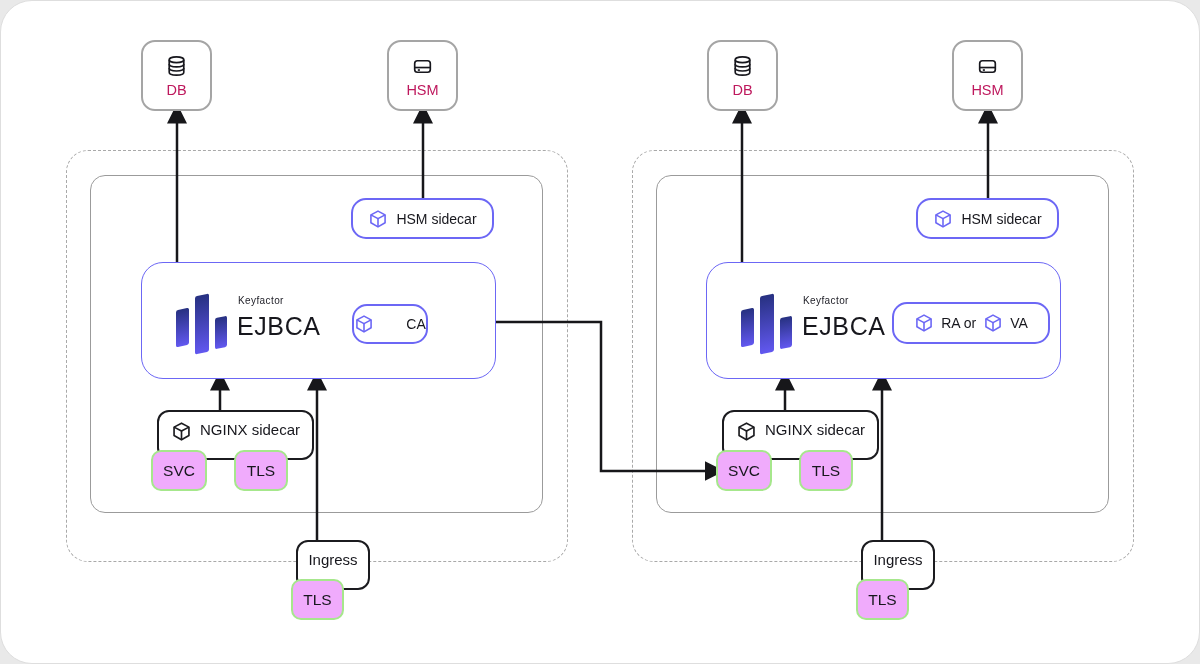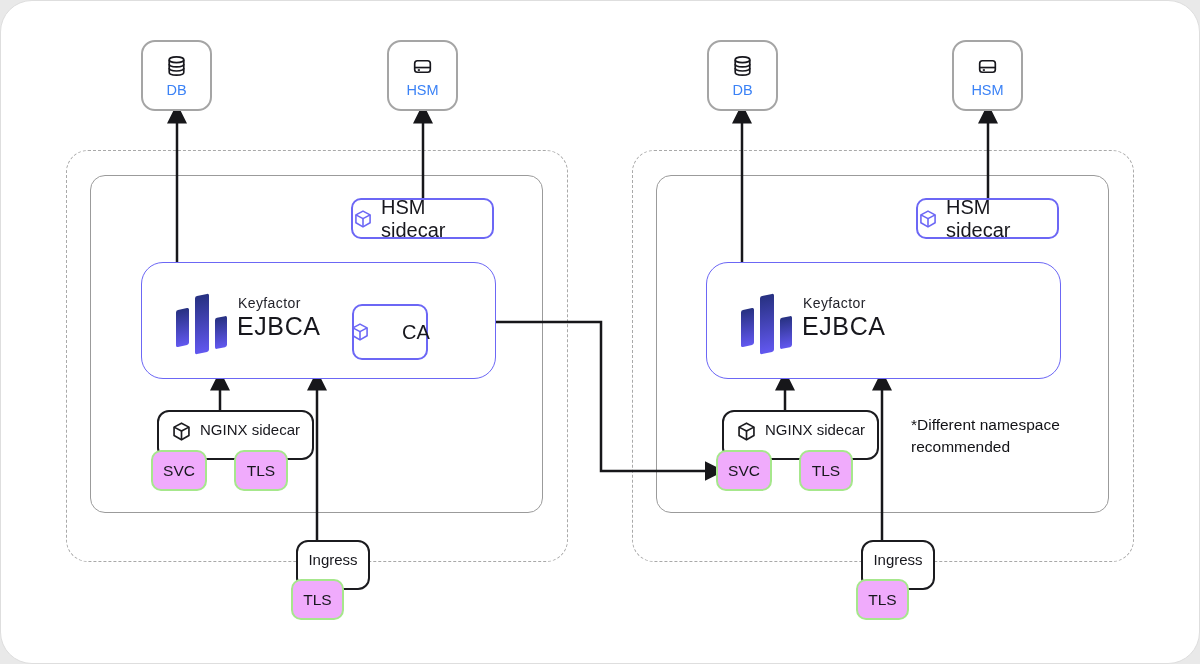--- a/index.html
+++ b/index.html
@@ -1,40 +1,40 @@
 <!DOCTYPE html>
 <html><head>
 <meta charset="utf-8">
 <style>
   html,body{margin:0;padding:0;background:#e9e9e9;}
   .stage{position:relative;width:1200px;height:664px;background:#e9e9e9;font-family:"Liberation Sans",sans-serif;color:#17171d;overflow:hidden;}
   .card{position:absolute;left:0;top:0;right:0;bottom:0;background:#ffffff;border-radius:32px;border:1px solid #dedede;box-sizing:border-box;}
   .abs{position:absolute;box-sizing:border-box;}
   
   .ext-box{width:71px;height:71px;border:2.5px solid #a5a5a5;border-radius:14px;background:#fff;display:flex;flex-direction:column;align-items:center;justify-content:center;gap:3px;}
-  .ext-box .lbl{font-size:14.5px;color:#3b82f6;}
+  .ext-box .lbl{font-size:14.5px;color:#be185d;}
   
   .ns-dashed{border:1.6px dashed #a9a9a9;border-radius:22px;background:transparent;}
   .ns-solid{border:1.6px solid #9b9b9b;border-radius:15px;background:transparent;}
   
   .ejbca-box{border:1.6px solid #6c67f5;border-radius:22px;background:#fff;}
   
-  .chip-purple{border:2px solid #6c67f5;border-radius:10px;background:#fff;display:flex;align-items:center;justify-content:center;gap:8px;font-size:20px;color:#17171d;}
+  .chip-purple{border:2px solid #6c67f5;border-radius:15px;background:#fff;display:flex;align-items:center;justify-content:center;gap:8px;font-size:14px;color:#17171d;}
   
   .chip-black{border:2.2px solid #1b1b1f;border-radius:12px;background:#fff;display:flex;align-items:center;justify-content:center;gap:8px;font-size:15px;color:#17171d;margin-left:16px;}
   
   .chip-green{border:2px solid #a6e78c;border-radius:10px;background:#f0abfc;display:flex;align-items:center;justify-content:center;font-size:15.5px;color:#17171d;}
   
   .kf-logo{position:absolute;width:56px;height:64px;}
   .kf-bar{position:absolute;border-radius:2px;background:linear-gradient(180deg,#273181 0%,#6258f0 100%);transform:skewY(-12deg);}
   .kf-bar.b1{left:0px;top:18px;width:13px;height:37px;}
   .kf-bar.b2{left:19px;top:4px;width:14px;height:58px;}
   .kf-bar.b3{left:39px;top:26px;width:12px;height:31px;}
   .kf-text{position:absolute;}
-  .kf-brand{font-size:14px;letter-spacing:.4px;color:#23232b;}
+  .kf-brand{font-size:10px;letter-spacing:.4px;color:#23232b;}
   .kf-product{font-size:25px;font-weight:500;letter-spacing:.6px;color:#17171d;margin-top:5px;}
   .note{font-size:15.5px;line-height:22px;color:#121216;}
   svg.icon{display:block;}
   .wires{position:absolute;left:0;top:0;pointer-events:none;}
 </style>
 </head>
 <body>
 
 <div class="stage">
   <div class="card"></div>
@@ -119,21 +119,21 @@
   </div>
 
   <div class="abs ejbca-box" style="left:141px;top:262px;width:355px;height:117px;">
     <div class="kf-logo" style="left:34px;top:28px;">
       <span class="kf-bar b1"></span>
       <span class="kf-bar b2"></span>
       <span class="kf-bar b3"></span>
     </div>
     <div class="kf-text kf-brand" style="left:96px;top:32px;">Keyfactor</div>
     <div class="kf-text kf-product" style="left:95px;top:44px;">EJBCA</div>
-    <div class="abs chip-purple" style="left:210px;top:41px;width:76px;height:56px;gap:32px;">
+    <div class="abs chip-purple" style="left:210px;top:41px;width:76px;height:40px;gap:32px;">
       <span>
         <svg class="icon" width="20" height="20" viewBox="0 0 24 24" fill="none" stroke="#6c67f5" stroke-width="1.9" stroke-linejoin="round">
           <path d="M12 2.5 L20.5 7 V16.5 L12 21.5 L3.5 16.5 V7 Z"></path>
           <path d="M3.5 7 L12 11.5 L20.5 7"></path>
           <path d="M12 11.5 V21.5"></path>
         </svg>
       </span>
       <span>CA</span>
     </div>
   </div>
@@ -174,40 +174,57 @@
   </div>
 
   <div class="abs ejbca-box" style="left:706px;top:262px;width:355px;height:117px;">
     <div class="kf-logo" style="left:34px;top:28px;">
       <span class="kf-bar b1"></span>
       <span class="kf-bar b2"></span>
       <span class="kf-bar b3"></span>
     </div>
     <div class="kf-text kf-brand" style="left:96px;top:32px;">Keyfactor</div>
     <div class="kf-text kf-product" style="left:95px;top:44px;">EJBCA</div>
+    <div class="abs chip-purple" style="left:185px;top:39px;width:158px;height:42px;gap:7px;">
+      <span>
+        <svg class="icon" width="20" height="20" viewBox="0 0 24 24" fill="none" stroke="#6c67f5" stroke-width="1.9" stroke-linejoin="round">
+          <path d="M12 2.5 L20.5 7 V16.5 L12 21.5 L3.5 16.5 V7 Z"></path>
+          <path d="M3.5 7 L12 11.5 L20.5 7"></path>
+          <path d="M12 11.5 V21.5"></path>
+        </svg>
+      </span>
+      <span><span>RA</span> <span>or</span></span>
+      <span>
+        <svg class="icon" width="20" height="20" viewBox="0 0 24 24" fill="none" stroke="#6c67f5" stroke-width="1.9" stroke-linejoin="round">
+          <path d="M12 2.5 L20.5 7 V16.5 L12 21.5 L3.5 16.5 V7 Z"></path>
+          <path d="M3.5 7 L12 11.5 L20.5 7"></path>
+          <path d="M12 11.5 V21.5"></path>
+        </svg>
+      </span>
+      <span>VA</span>
+    </div>
   </div>
 
   <div class="abs chip-black" style="left:706px;top:410px;width:157px;height:50px;align-items:flex-start;padding-top:9px;">
     <span>
       <svg class="icon" width="21" height="21" viewBox="0 0 24 24" fill="none" stroke="#1b1b1f" stroke-width="1.9" stroke-linejoin="round">
         <path d="M12 2.5 L20.5 7 V16.5 L12 21.5 L3.5 16.5 V7 Z"></path>
         <path d="M3.5 7 L12 11.5 L20.5 7"></path>
         <path d="M12 11.5 V21.5"></path>
       </svg>
     </span>
     <span>NGINX sidecar</span>
   </div>
   <div class="abs chip-green" style="left:716px;top:450px;width:56px;height:41px;">
     <span>SVC</span>
   </div>
   <div class="abs chip-green" style="left:799px;top:450px;width:54px;height:41px;">
     <span>TLS</span>
   </div>
 
-  <div class="abs note" style="left:911px;top:414px;width:175px;">*Different namespace recommended</div>
 
   <div class="abs chip-black" style="left:845px;top:540px;width:74px;height:50px;align-items:flex-start;padding-top:9px;">
     <span>Ingress</span>
   </div>
   <div class="abs chip-green" style="left:856px;top:579px;width:53px;height:41px;">
     <span>TLS</span>
   </div>
 </div>
 
 </body></html>

